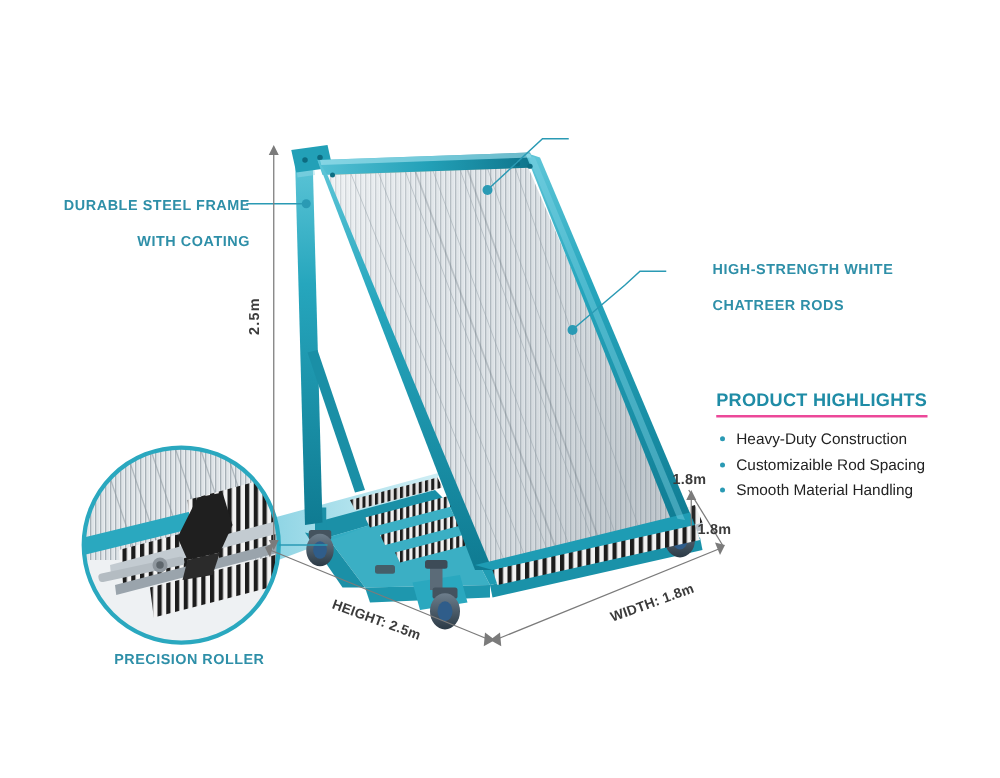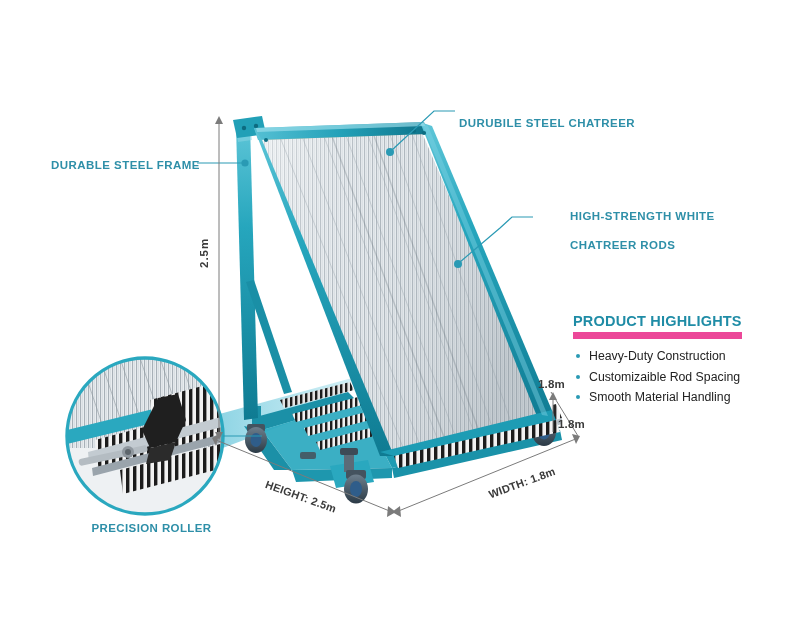--- a/index.html
+++ b/index.html
@@ -26,21 +26,21 @@
   #callout-rods{left:536px;top:194px;width:180px;text-align:left;margin-left:34px;}
   #callout-roller{
     left:74px;top:506px;width:155px;text-align:center;
     letter-spacing:.4px;
   }
 
   
   #highlights{position:absolute;left:573px;top:312px;width:205px;}
   #highlights .hl-title{
     color:#1f8ca6;font-size:14.5px;font-weight:700;letter-spacing:.2px;
-    padding-bottom:3px;border-bottom:7px solid #ec4899;display:inline-block;
+    padding-bottom:3px;border-bottom:2px solid #ec4899;display:inline-block;
   }
   #highlights ul{list-style:none;margin:9px 0 11px 0;padding:0;}
   #highlights li{
     position:relative;padding-left:16px;margin-bottom:4.5px;
     color:#222222;font-size:12.3px;line-height:16px;
   }
   #highlights li .dot{
     position:absolute;left:3px;top:6px;width:4px;height:4px;border-radius:50%;
     background:#2a9ab4;
   }
@@ -290,25 +290,23 @@
 
     <g stroke="#7b7b7b" stroke-width="1" fill="none">
       <line x1="551" y1="392" x2="578" y2="436"></line>
       <line x1="553" y1="432" x2="553" y2="394"></line>
       <path d="M549,400 L553,392 L557,400" fill="#7b7b7b" stroke="none"></path>
     </g>
   </svg>
 
   <div class="callout" id="callout-frame">
     <div>DURABLE STEEL FRAME</div>
+    <div>WITH COATING</div>
   </div>
 
-  <div class="callout" id="callout-carrier">
-    <div>DURUBILE STEEL CHATREER</div>
-  </div>
 
   <div class="callout" id="callout-rods">
     <div>HIGH-STRENGTH WHITE</div>
     <div>CHATREER RODS</div>
   </div>
 
   <div class="callout" id="callout-roller">
     <div>PRECISION ROLLER</div>
   </div>
 

